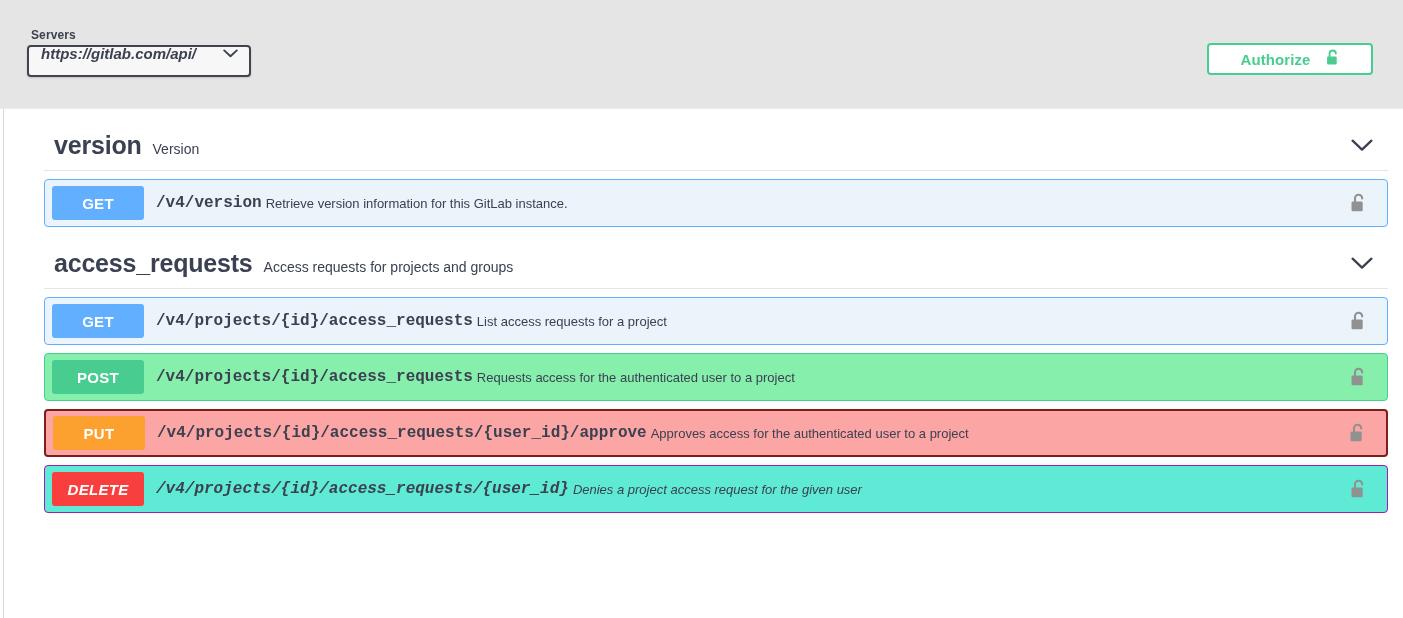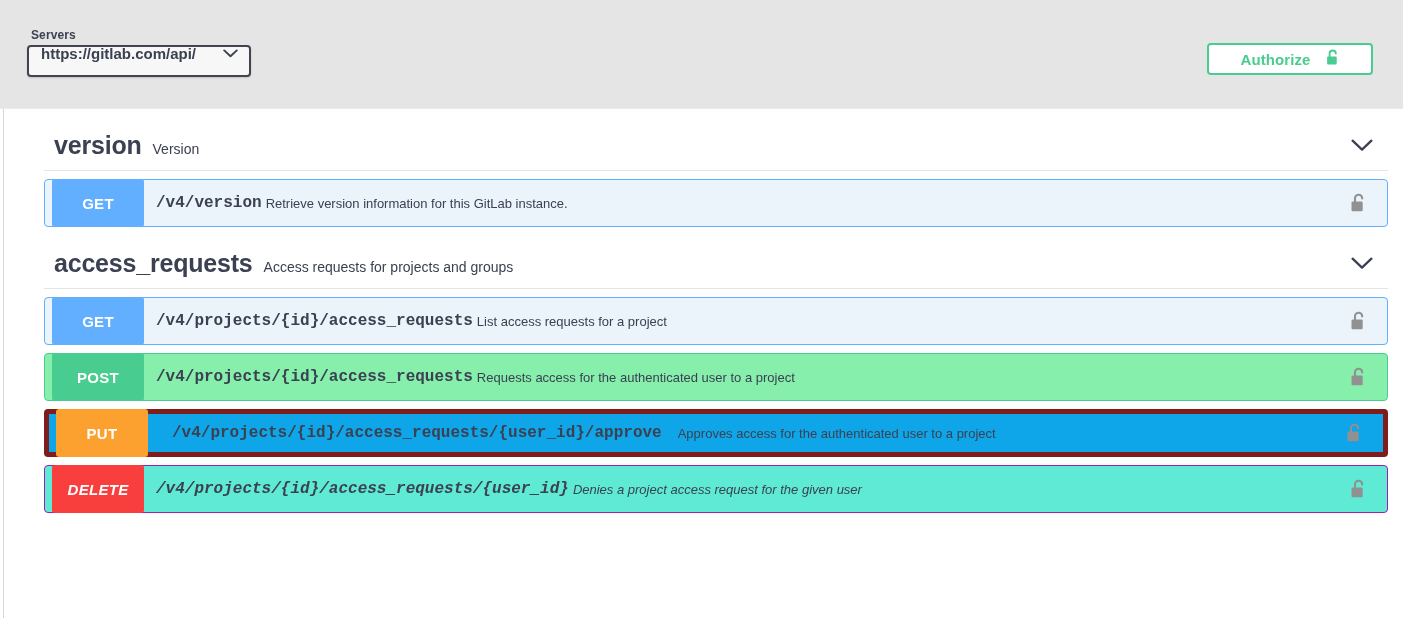--- a/index.html
+++ b/index.html
@@ -57,20 +57,21 @@
     align-items: center;
     justify-content: space-between;
     min-width: 224px;
     height: 32px;
     padding: 0 11px 16px 12px;
     border: 2px solid #41444e;
     border-radius: 4px;
     background: #f7f7f7;
     box-shadow: 0 1px 2px rgba(0,0,0,.15);
     cursor: pointer;
+    font-style: italic;
   }
   .server-select-value {
     font-size: 15px;
     font-weight: bold;
     color: #3b4151;
     white-space: nowrap;
   }
   .server-caret {
     margin-left: 18px;
     display: flex;
@@ -153,21 +154,21 @@
     margin: 8px 0 0 0;
     border-radius: 4px;
     cursor: pointer;
   }
   .op-method {
     display: flex;
     align-items: center;
     justify-content: center;
     width: 92px;
     min-width: 92px;
-    height: 48px;
+    height: 34px;
     margin: 0 12px 0 7px;
     border-radius: 3px;
     font-family: "Liberation Sans", sans-serif;
     font-size: 15px;
     font-weight: bold;
     color: #ffffff;
     text-align: right;
     letter-spacing: .3px;
   }
   .op-path {
@@ -193,21 +194,21 @@
     width: 28px;
     min-width: 28px;
     margin: 0 14px 0 8px;
   }
 
   
   .op.get     { background: #ebf3fb; border: 1px solid #61affe; }
   .op.get    .op-method { background: #61affe; }
   .op.post    { background: #86efac; border: 1px solid #49cc90; }
   .op.post   .op-method { background: #49cc90; }
-  .op.put     { background: #0ea5e9; border: 5px solid #7f1d1d; gap: 12px; }
+  .op.put     { background: #fca5a5; border: 2px solid #7f1d1d; }
   .op.put    .op-method { background: #fca130; }
   .op.delete  { background: #5eead4; border: 1px solid #a21caf; font-style: italic; }
   .op.delete .op-method { background: #f93e3e; }
 </style>
 </head>
 <body>
 
 <div id="page">
 
   <div class="left-gutter"></div>

